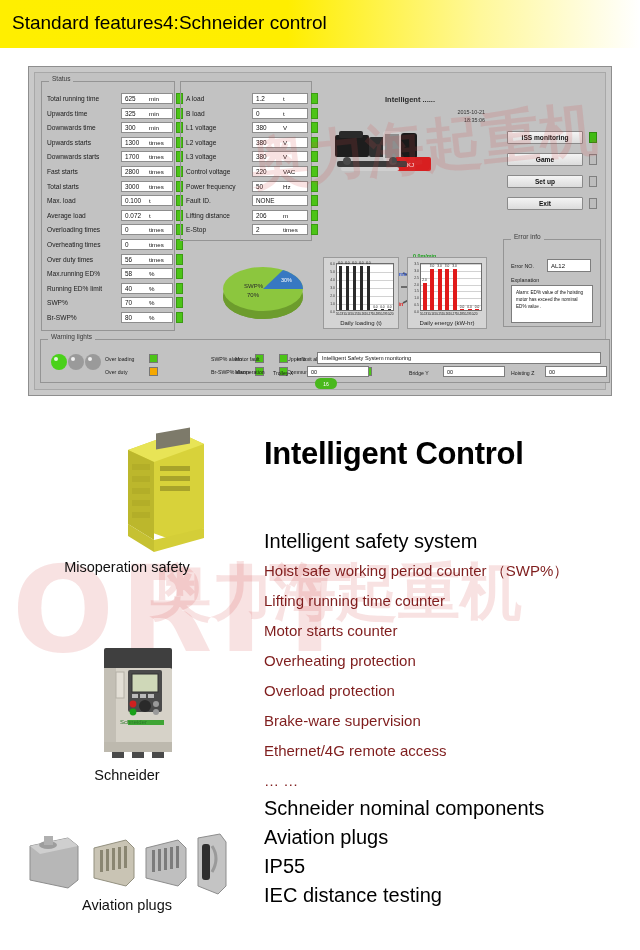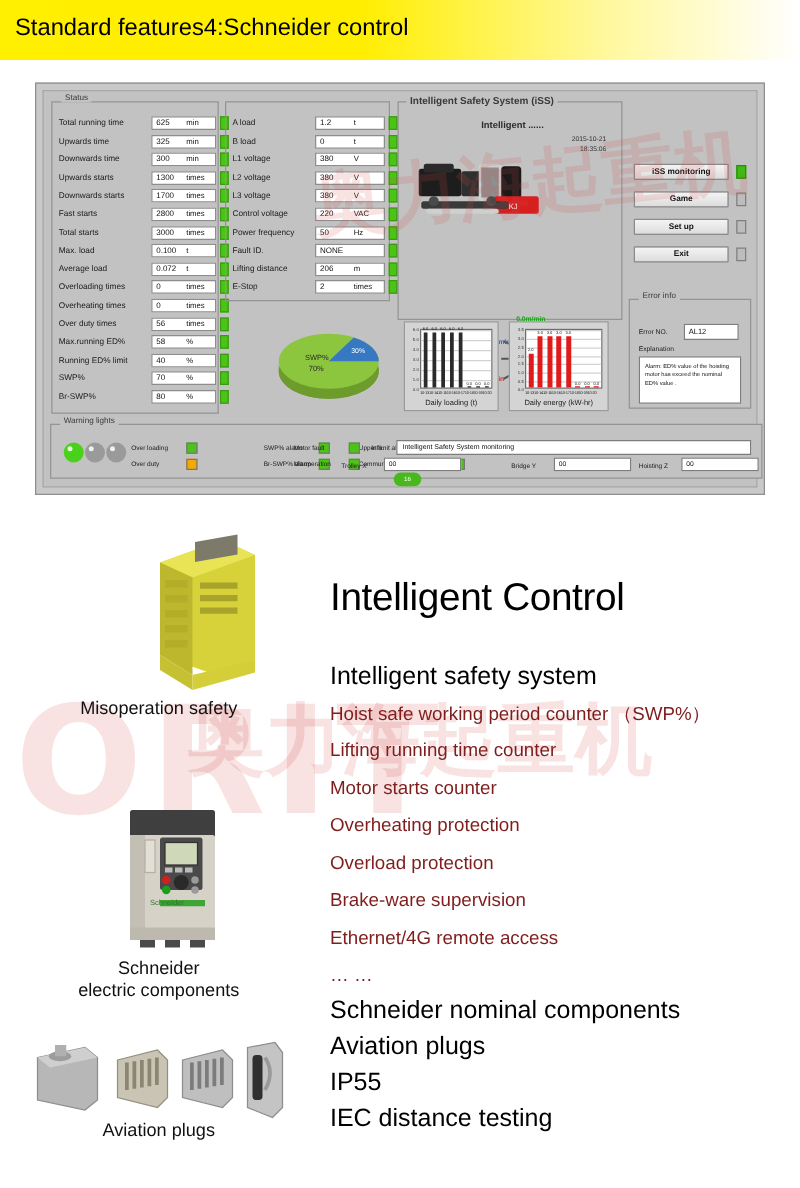--- a/index.html
+++ b/index.html
@@ -363,23 +363,20 @@
         <div class="row b" style="left: 151px; top: 149.4px;">
           <span class="lbl">E-Stop</span>
           <span class="fld">
             <span class="v">2</span>
             <span class="u">times</span>
           </span>
           <span class="led"></span>
         </div>
       </div>
 
-    <div class="fieldset" style="left:283px; top:8px; width:180px; height:175px;">
-      <div class="legend" style="left:6px; font-size:8px; font-weight:bold; top:-6px;">Intelligent Safety System (iSS)</div>
-    </div>
     <div class="monitoring" style="left:350px; top:22px;">Intelligent ......</div>
     <div class="stamp" style="left:380px; top:36px; width:70px;">2015-10-21</div>
     <div class="stamp" style="left:380px; top:44px; width:70px;">18:35:06</div>
 
     <svg class="art" style="left:292px; top:48px;" width="140" height="72" viewBox="0 0 140 72">
       <g>
         <rect x="8" y="14" width="34" height="22" rx="2" fill="#1d1d1d"></rect>
         <rect x="12" y="10" width="24" height="7" rx="2" fill="#2a2a2a"></rect>
         <rect x="42" y="16" width="26" height="20" rx="2" fill="#2f2f2f"></rect>
         <rect x="56" y="10" width="18" height="30" rx="3" fill="#cfcfcf"></rect>
@@ -631,21 +628,20 @@
     <rect x="30" y="78" width="36" height="5" fill="#3fa535"></rect>
     <text x="22" y="82" font-size="6" fill="#2a7a28" font-family="Liberation Sans, sans-serif">Schneider</text>
     <rect x="6" y="100" width="68" height="10" fill="#bdb9ae"></rect>
     <rect x="14" y="110" width="12" height="6" fill="#4a4a4a"></rect>
     <rect x="34" y="110" width="12" height="6" fill="#4a4a4a"></rect>
     <rect x="54" y="110" width="12" height="6" fill="#4a4a4a"></rect>
   </g>
 </svg>
 <div class="cap" style="left:22px; top:766px; width:210px;">
   <div>Schneider</div>
-  <div>electric components</div>
 </div>
 
 <svg class="art" style="left:22px; top:828px;" width="210" height="72" viewBox="0 0 210 72">
   <g>
     <polygon points="8,18 46,10 56,18 56,52 46,60 8,52" fill="#b7b7b7" stroke="#8d8d8d"></polygon>
     <polygon points="8,18 46,10 56,18 18,26" fill="#cfcfcf"></polygon>
     <ellipse cx="26" cy="17" rx="9" ry="4" fill="#9d9d9d"></ellipse>
     <rect x="22" y="8" width="9" height="9" fill="#b0b0b0"></rect>
     <polygon points="72,20 104,12 112,20 112,50 104,58 72,50" fill="#c9c4b4" stroke="#93907f"></polygon>
     <g fill="#8a8672">
@@ -665,21 +661,21 @@
     </g>
     <polygon points="176,10 198,6 204,14 204,58 196,66 176,58" fill="#c4c4c4" stroke="#8d8d8d"></polygon>
     <rect x="180" y="16" width="8" height="36" rx="3" fill="#2f2f2f"></rect>
     <path d="M190 18 q8 12 0 26" stroke="#9a9a9a" stroke-width="3" fill="none"></path>
   </g>
 </svg>
 <div class="cap" style="left:22px; top:896px; width:210px;">
   <div>Aviation plugs</div>
 </div>
 
-<div class="h1" style="left:264px; top:460px;">Intelligent Control</div>
+<div class="h1" style="left:264px; top:436px;font-weight:bold;">Intelligent Control</div>
 <div class="h2" style="left:264px; top:530px;">Intelligent safety system</div>
 <div id="feature-list">
     <div class="li" style="left: 264px; top: 562px;">Hoist safe working period counter （SWP%）</div>
     <div class="li" style="left: 264px; top: 592px;">Lifting running time counter</div>
     <div class="li" style="left: 264px; top: 622px;">Motor starts counter</div>
     <div class="li" style="left: 264px; top: 652px;">Overheating protection</div>
     <div class="li" style="left: 264px; top: 682px;">Overload protection</div>
     <div class="li" style="left: 264px; top: 712px;">Brake-ware supervision</div>
     <div class="li" style="left: 264px; top: 742px;">Ethernet/4G remote access</div>
     <div class="li" style="left: 264px; top: 772px;">… …</div>

